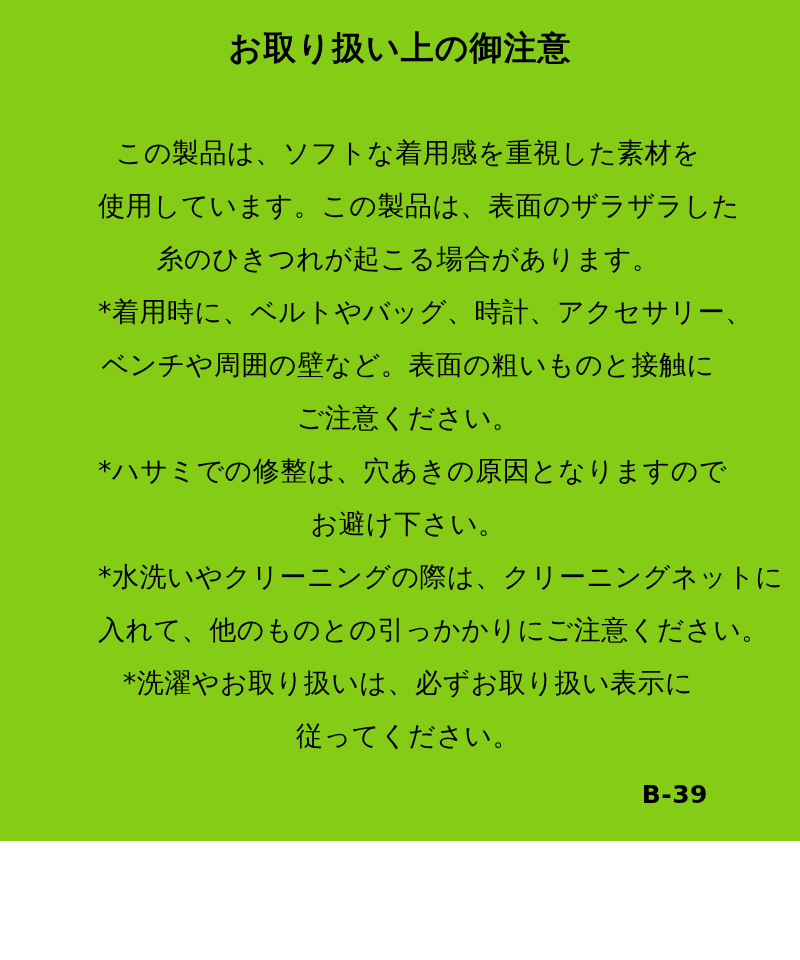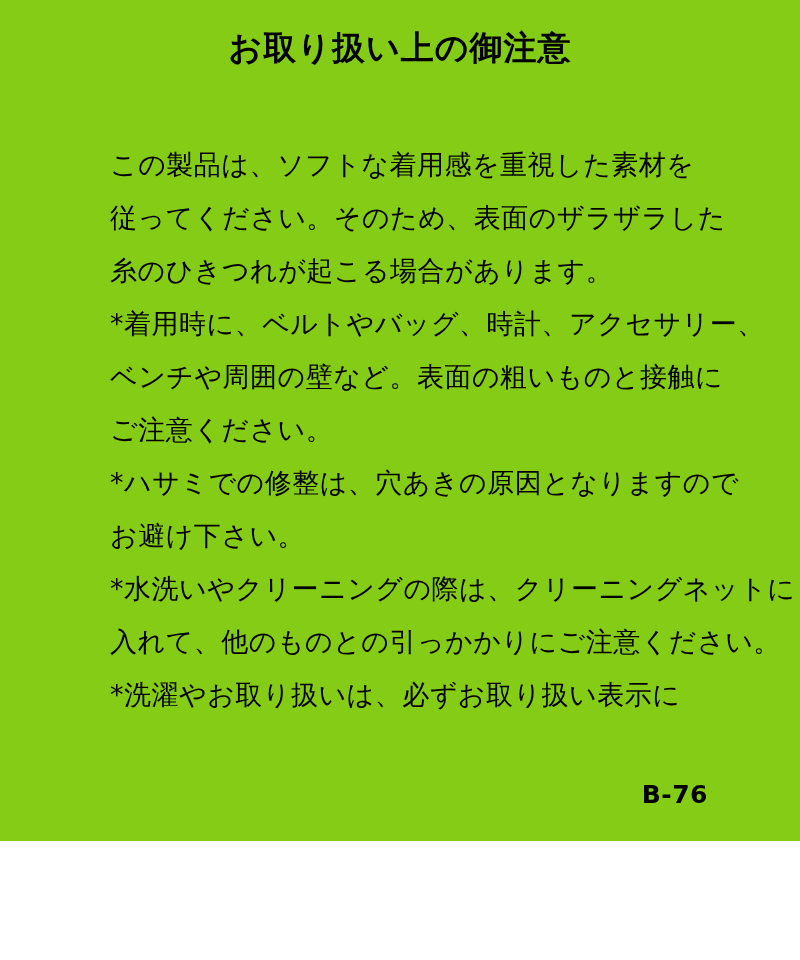--- a/index.html
+++ b/index.html
@@ -27,26 +27,27 @@
     text-align: center;
     font-size: 33px;
     font-weight: bold;
     letter-spacing: 1px;
     margin: 0;
     padding-top: 24px;
     line-height: 1.2;
     color: #000;
   }
   .body-block {
-    margin: 12px;
+    margin: 0;
     padding: 0 0 0 0;
     position: absolute;
     top: 126px;
     left: 98px;
     width: 620px;
+    text-align: center;
   }
   .para {
     margin: 0;
     padding: 0;
   }
   .line {
     font-size: 27px;
     line-height: 53px;
     letter-spacing: 0.5px;
     white-space: nowrap;
@@ -67,21 +68,21 @@
 <body>
 
 <div class="page">
 
   <h1 class="doc-title">お取り扱い上の御注意</h1>
 
   <div class="body-block">
 
     <div class="para">
       <div class="line">この製品は、ソフトな着用感を重視した素材を</div>
-      <div class="line">従ってください。そのため、表面のザラザラした</div>
+      <div class="line">使用しています。この製品は、表面のザラザラした</div>
       <div class="line">糸のひきつれが起こる場合があります。</div>
     </div>
 
     <div class="para">
       <div class="line">*着用時に、ベルトやバッグ、時計、アクセサリー、</div>
       <div class="line">ベンチや周囲の壁など。表面の粗いものと接触に</div>
       <div class="line">ご注意ください。</div>
     </div>
 
     <div class="para">
@@ -89,19 +90,20 @@
       <div class="line">お避け下さい。</div>
     </div>
 
     <div class="para">
       <div class="line">*水洗いやクリーニングの際は、クリーニングネットに</div>
       <div class="line">入れて、他のものとの引っかかりにご注意ください。</div>
     </div>
 
     <div class="para">
       <div class="line">*洗濯やお取り扱いは、必ずお取り扱い表示に</div>
+      <div class="line">従ってください。</div>
     </div>
 
   </div>
 
-  <div class="footer-code">B-76</div>
+  <div class="footer-code">B-39</div>
 
 </div>
 
 </body></html>

